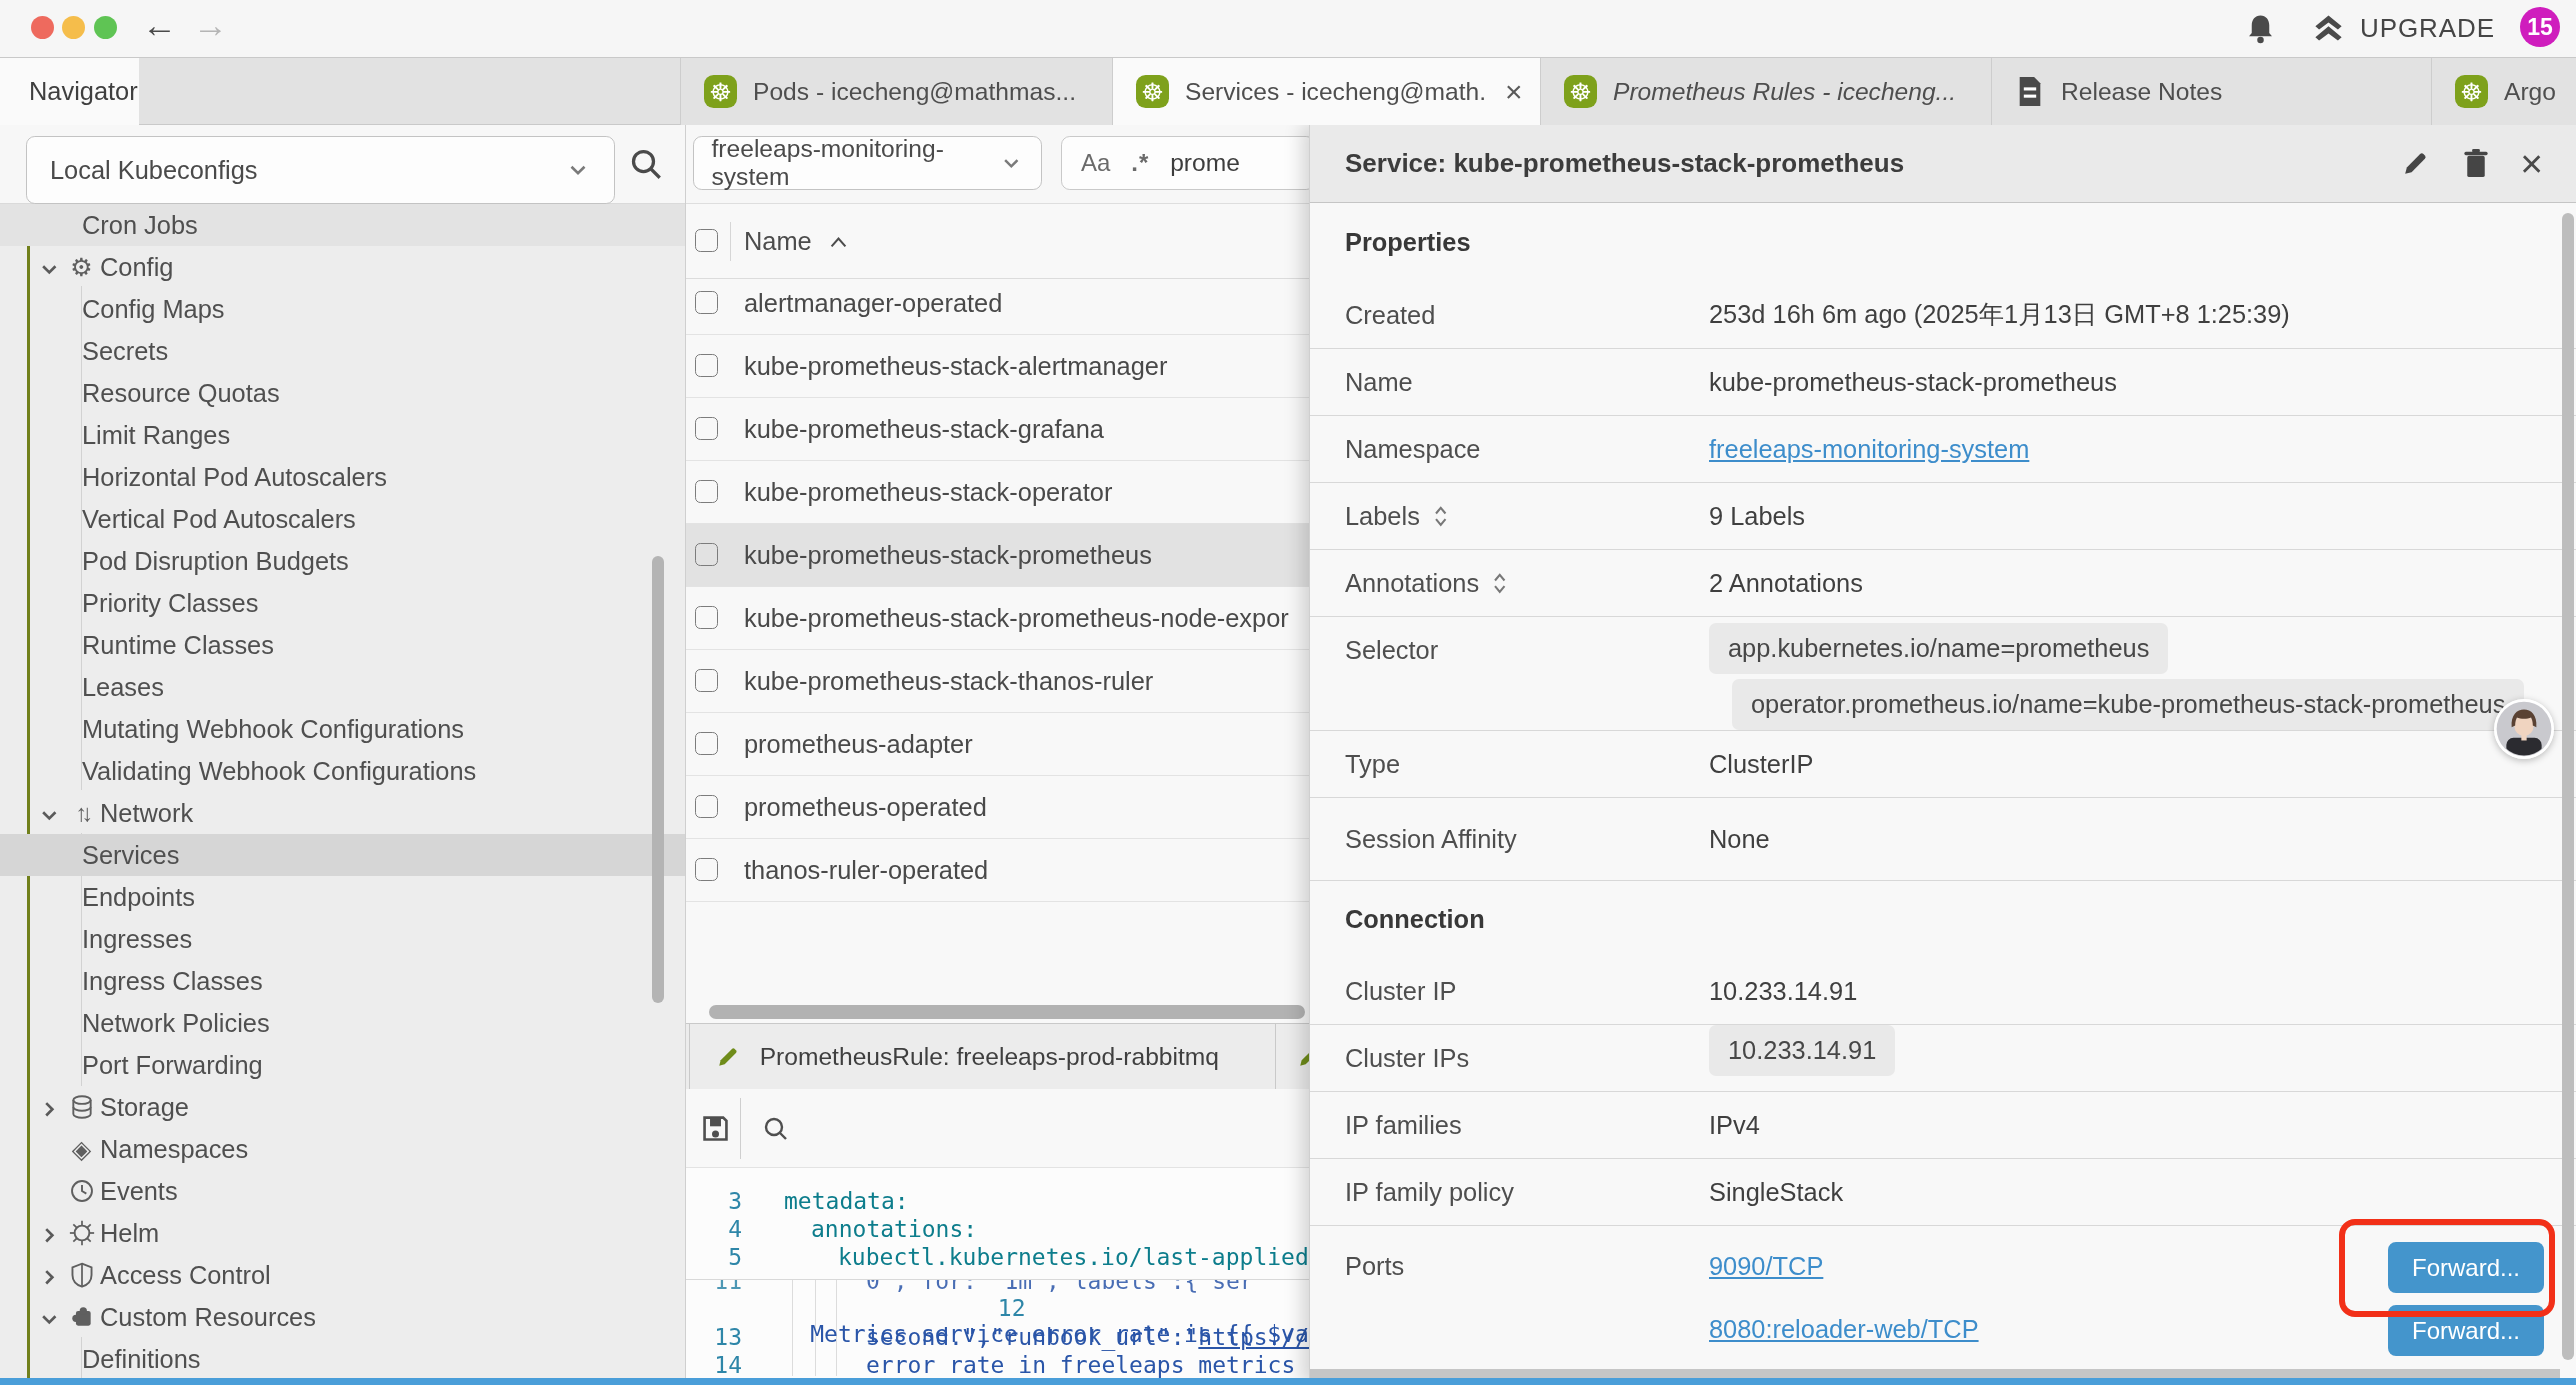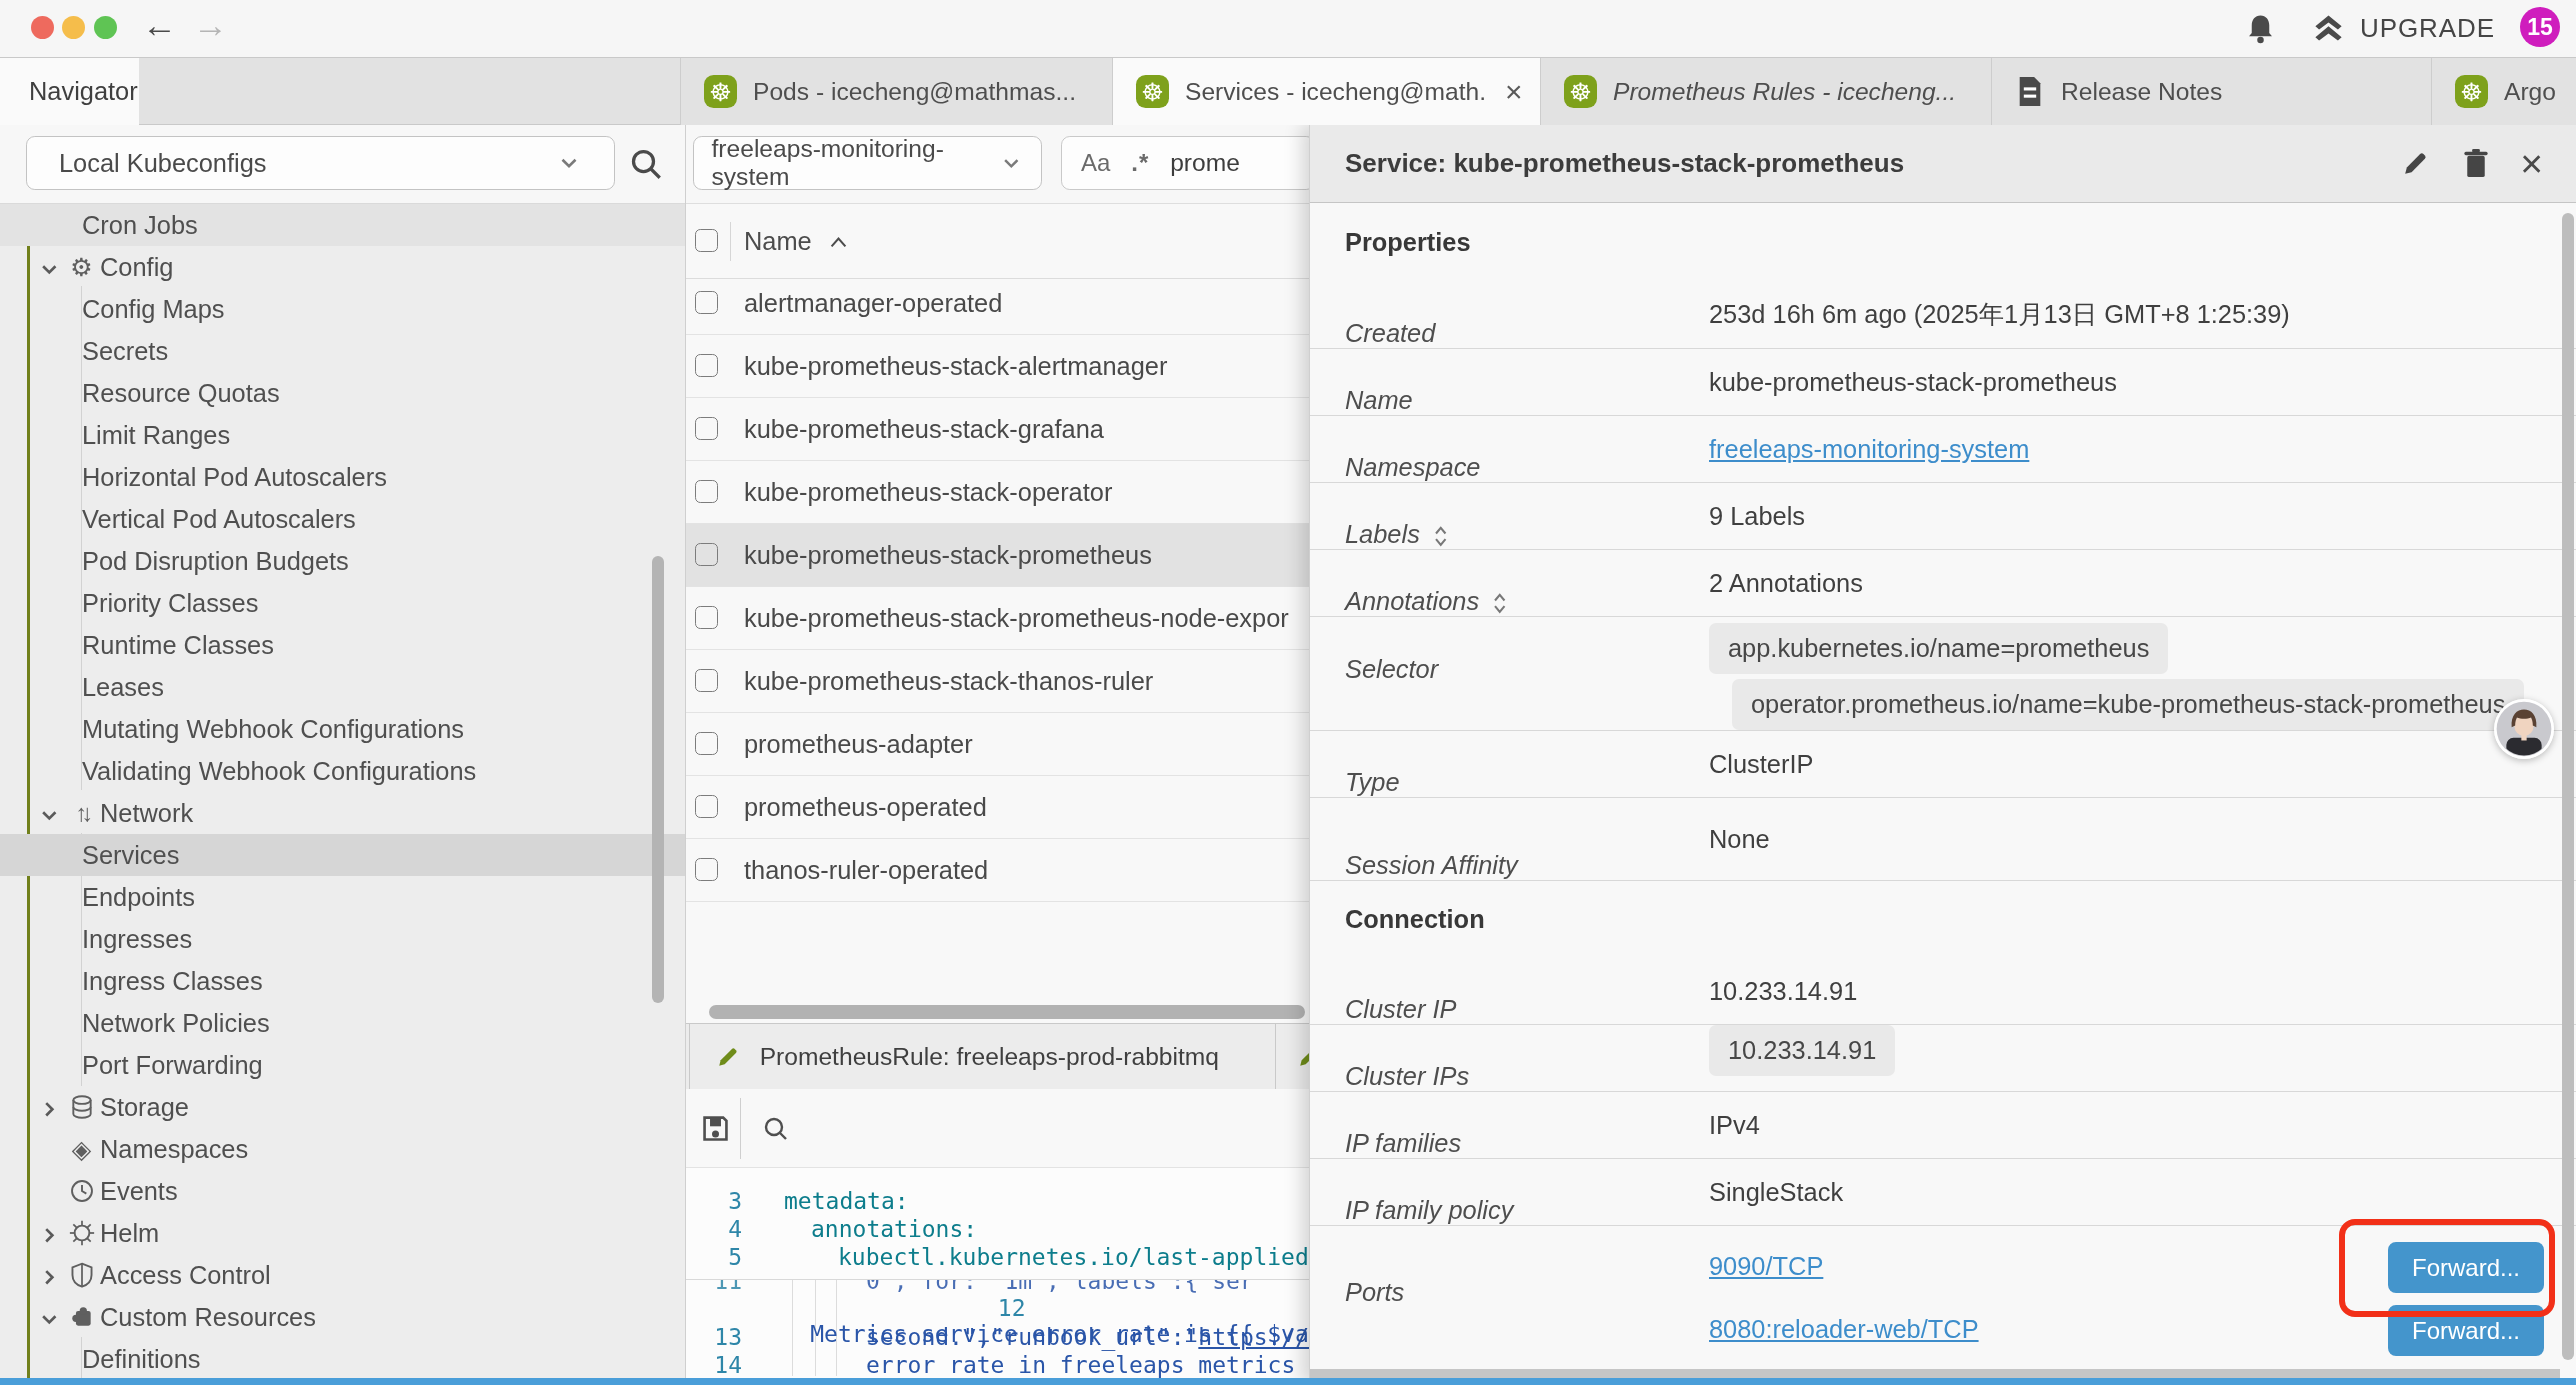--- a/index.html
+++ b/index.html
@@ -39,21 +39,21 @@
     display:flex;align-items:center;justify-content:center;font-size:25.4px;flex:none;}
   .tab-close{margin-left:5.3px;font-size:30px;color:#5a5a5a;flex:none;}
 
   
   #sidebar{position:absolute;left:0;top:125px;width:686px;bottom:0;background:#ededed;
     border-right:0.9px solid #cfcfcf;box-sizing:border-box;z-index:5;overflow:hidden;}
   #sidebar-top{position:absolute;left:0;top:0;right:0;height:79px;background:#f7f7f7;
     border-bottom:0.9px solid #dadada;box-sizing:border-box;}
   .selectbox{position:absolute;background:#fdfdfd;border:0.9px solid #c3c3c3;border-radius:8.8px;
     display:flex;align-items:center;font-size:25.4px;color:#4a4a4a;box-sizing:border-box;}
-  #ctx-select{left:26px;top:11.4px;width:589px;height:54px;padding:0 32px;}
+  #ctx-select{left:26px;top:11.4px;width:589px;height:68px;padding:0 23px;}
   #ctx-select .chev{margin-left:auto;}
   #side-search{position:absolute;left:626px;top:19px;}
   #tree{position:absolute;left:0;top:79px;right:0;bottom:0;}
   #tree-accent{position:absolute;left:27px;top:0;width:2.6px;bottom:0;background:#71801c;}
   .guide{position:absolute;left:81px;width:0.9px;background:#d2d2d2;}
   .trow{height:42px;display:flex;align-items:center;position:relative;font-size:25.4px;color:#4f4f4f;}
   .trow.hover{background:#e3e3e3;}
   .trow.selected{background:#d6d6d6;}
   .trow .chev{position:absolute;left:37px;top:10.5px;}
   .trow .gicon{position:absolute;left:65px;width:33px;display:flex;justify-content:center;color:#5f5f5f;}
@@ -123,21 +123,21 @@
   #panel-body{position:absolute;left:0;top:78px;right:0;bottom:0;}
   .sec-title{height:79px;display:flex;align-items:center;padding-left:35px;
     font-weight:bold;font-size:25.4px;color:#383838;}
   .sec-title.connection{height:77px;}
   .prow{position:relative;border-bottom:0.9px solid #d8d8d8;box-sizing:border-box;display:flex;
     padding-left:35px;font-size:25.4px;}
   .prow{height:67px;}
   .prow.kind-tall{height:114px;}
   .prow.kind-pad{height:83px;}
   .prow.kind-ports{height:165px;border-bottom:none;}
-  .plabel{width:364px;flex:none;color:#4e4e4e;display:flex;align-items:flex-end;gap:12.3px;font-style:italic;}
+  .plabel{width:364px;flex:none;color:#4e4e4e;display:flex;align-items:center;gap:12.3px;}
   .kind-tall .plabel{height:67px;}
   .kind-ports .plabel{height:81px;}
   .pvalue{display:flex;align-items:center;color:#3f3f3f;}
   .pcol{display:flex;flex-direction:column;}
   .kind-tall .pcol{padding-top:6.1px;gap:5.3px;}
   .pbadge{background:#e9e9e9;border-radius:7px;padding:0 19px;height:51px;display:flex;
     align-items:center;font-size:25.4px;color:#474747;width:fit-content;white-space:nowrap;}
   .kind-tall .pbadge:nth-child(2){margin-left:23px;}
   .plink{color:#3d8dcb;text-decoration:underline;}
   .port-line{height:63px;display:flex;align-items:center;}

